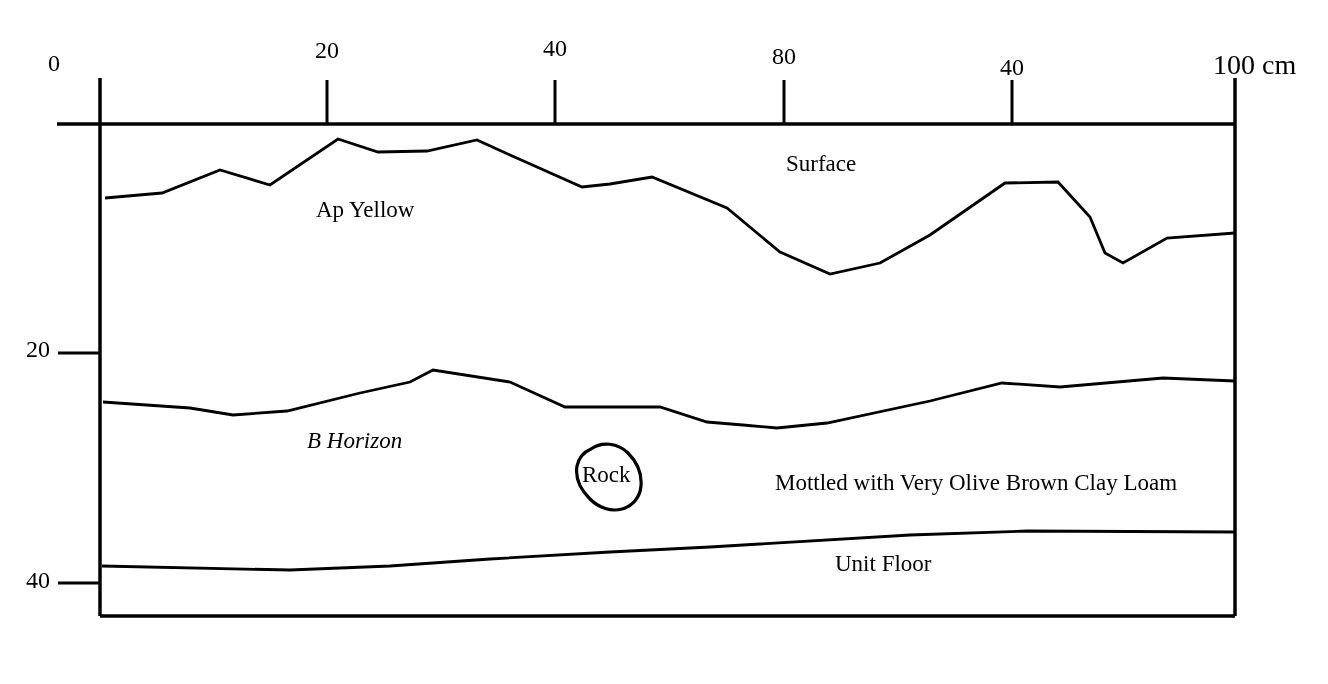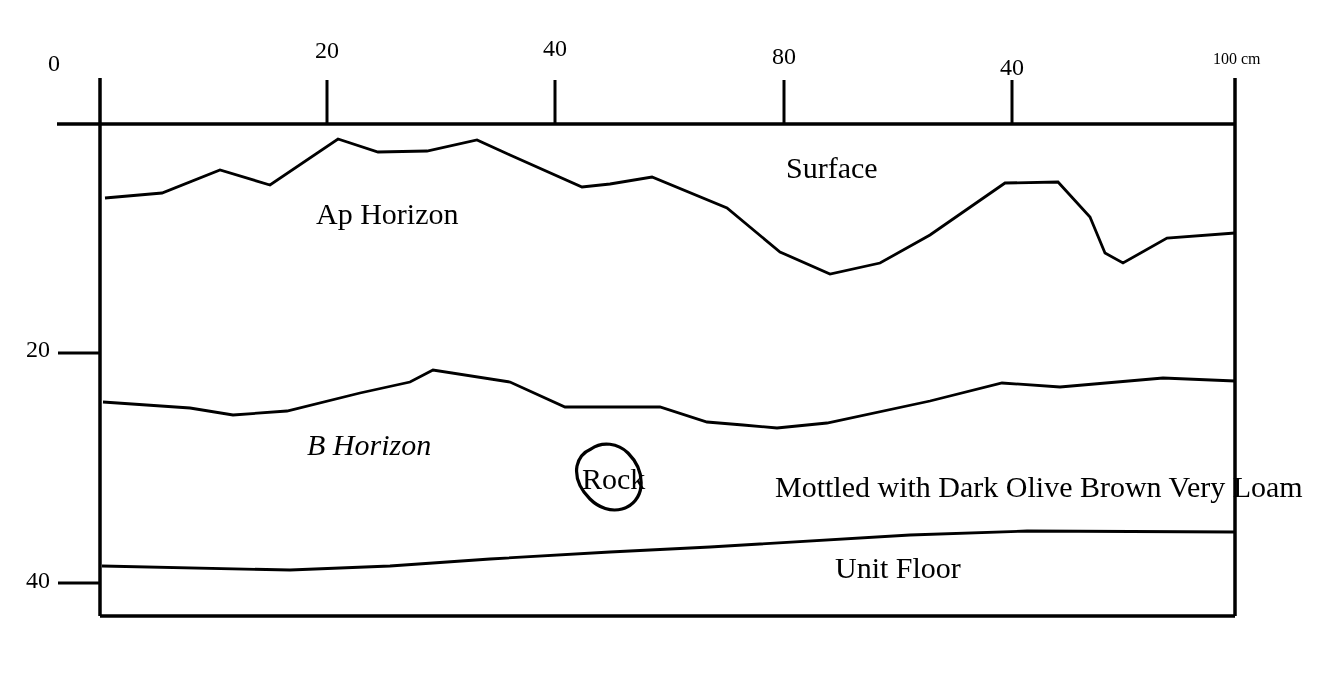--- a/index.html
+++ b/index.html
@@ -19,21 +19,21 @@
   #diagram-svg {
     position: absolute;
     left: 0;
     top: 0;
     width: 1328px;
     height: 684px;
   }
   .lbl {
     position: absolute;
     white-space: nowrap;
-    font-size: 30px;
+    font-size: 23px;
     line-height: 1.1;
     color: #000000;
   }
   .tick-lbl {
     font-size: 24px;
     transform: translateX(-50%);
   }
   .tick-lbl-left {
     font-size: 24px;
     width: 30px;
@@ -60,25 +60,25 @@
       <polyline points="103,402 190,408 233,415 287,411 360,393 410,382 433,370 510,382 565,407 660,407 707,422 743,425 777,428 827,423 930,401 1002,383 1060,387 1163,378 1235,381" fill="none" stroke="#000000" stroke-width="2.8" stroke-linejoin="miter" stroke-linecap="butt"></polyline>
       <polyline points="102,566 290,570 390,566 490,559 610,552 710,547 910,535 1027,531 1235,532" fill="none" stroke="#000000" stroke-width="2.8" stroke-linejoin="miter" stroke-linecap="butt"></polyline>
       <path d="M 591 449 C 602 441 618 443 628 453 C 637 462 642 474 641 486 C 640 497 633 506 622 509 C 611 512 599 508 590 499 C 581 490 575 478 577 466 C 579 457 584 452 591 449 Z" fill="none" stroke="#000000" stroke-width="3.2"></path>
     </svg>
 
   <div class="lbl tick-lbl" style="left:54px;  top:50px;">0</div>
   <div class="lbl tick-lbl" style="left:327px; top:37px;">20</div>
   <div class="lbl tick-lbl" style="left:555px; top:35px;">40</div>
   <div class="lbl tick-lbl" style="left:784px; top:43px;">80</div>
   <div class="lbl tick-lbl" style="left:1012px;top:54px;">40</div>
-  <div class="lbl" style="left:1213px;top:50px;font-size:16px;">100 cm</div>
+  <div class="lbl" style="left:1213px;top:50px;font-size:28px;">100 cm</div>
 
   <div class="lbl tick-lbl-left" style="left:20px; top:336px;">20</div>
   <div class="lbl tick-lbl-left" style="left:20px; top:567px;">40</div>
 
   <div class="lbl" style="left:786px; top:151px;">Surface</div>
-  <div class="lbl" style="left:316px; top:197px;">Ap Horizon</div>
+  <div class="lbl" style="left:316px; top:197px;">Ap Yellow</div>
   <div class="lbl" style="left:307px; top:428px;font-style:italic;">B Horizon</div>
   <div class="lbl" style="left:582px; top:462px;">Rock</div>
-  <div class="lbl" style="left:775px; top:470px;">Mottled with Dark Olive Brown Very Loam</div>
+  <div class="lbl" style="left:775px; top:470px;">Mottled with Very Olive Brown Clay Loam</div>
   <div class="lbl" style="left:835px; top:551px;">Unit Floor</div>
 
 </div>
 
 </body></html>

